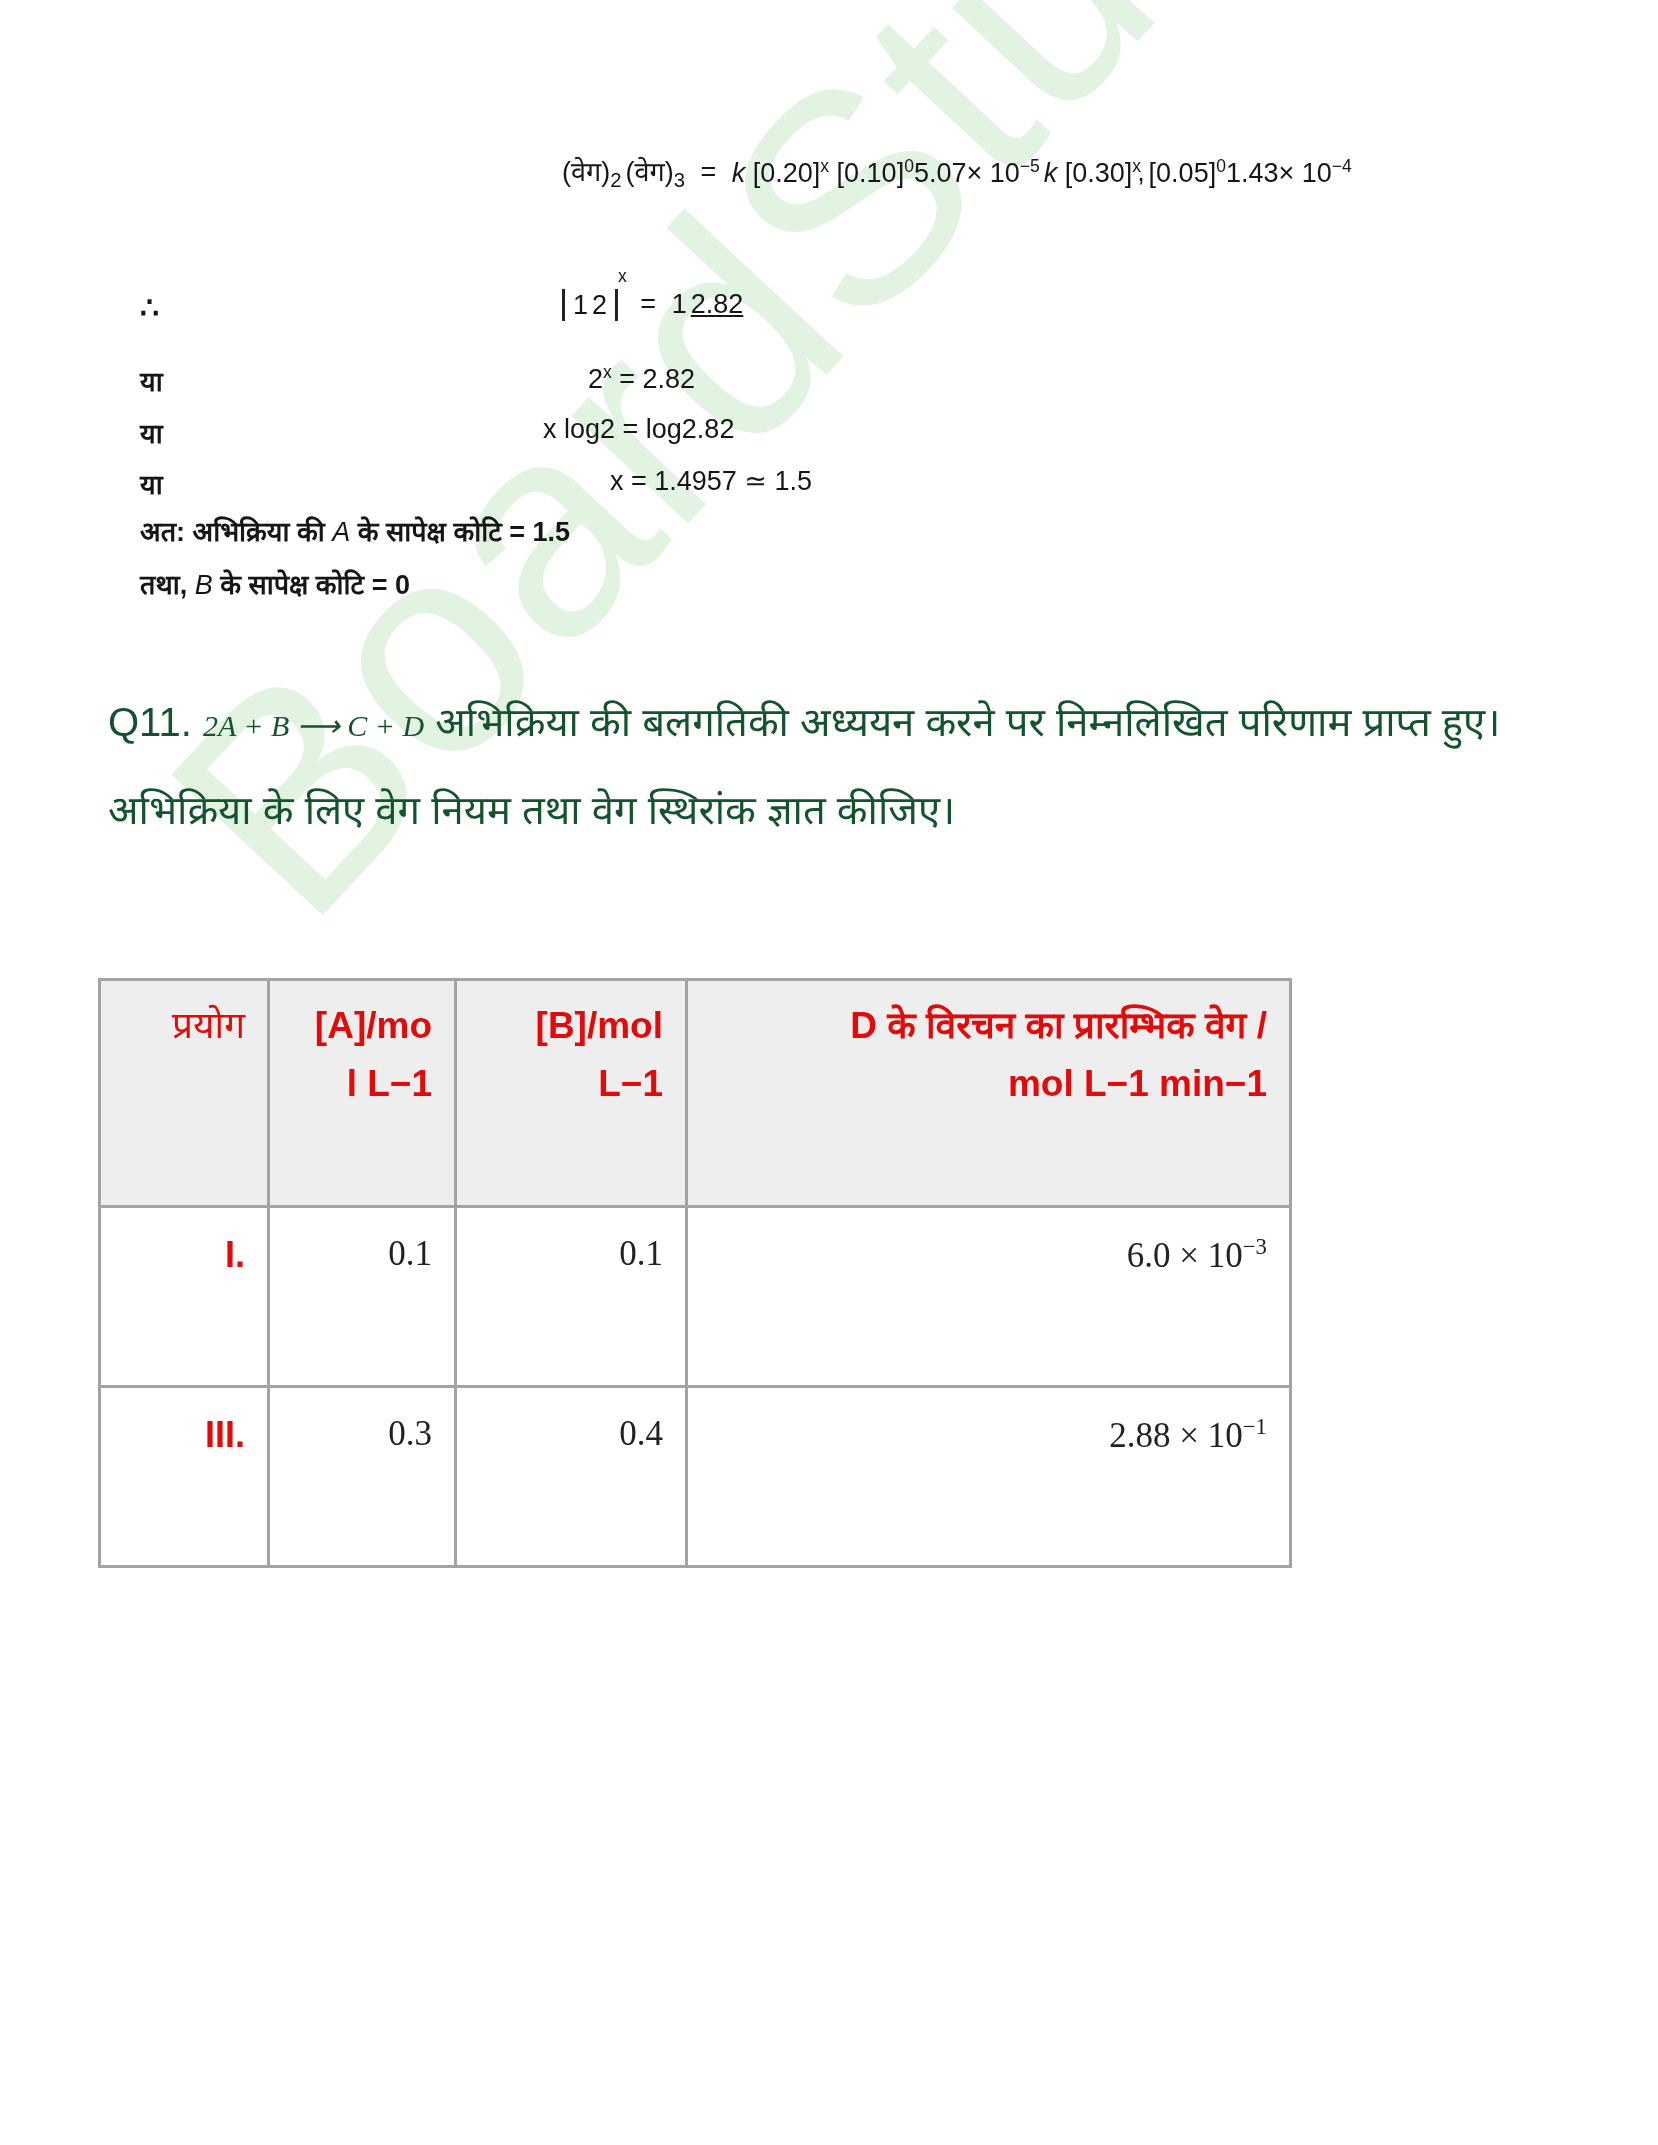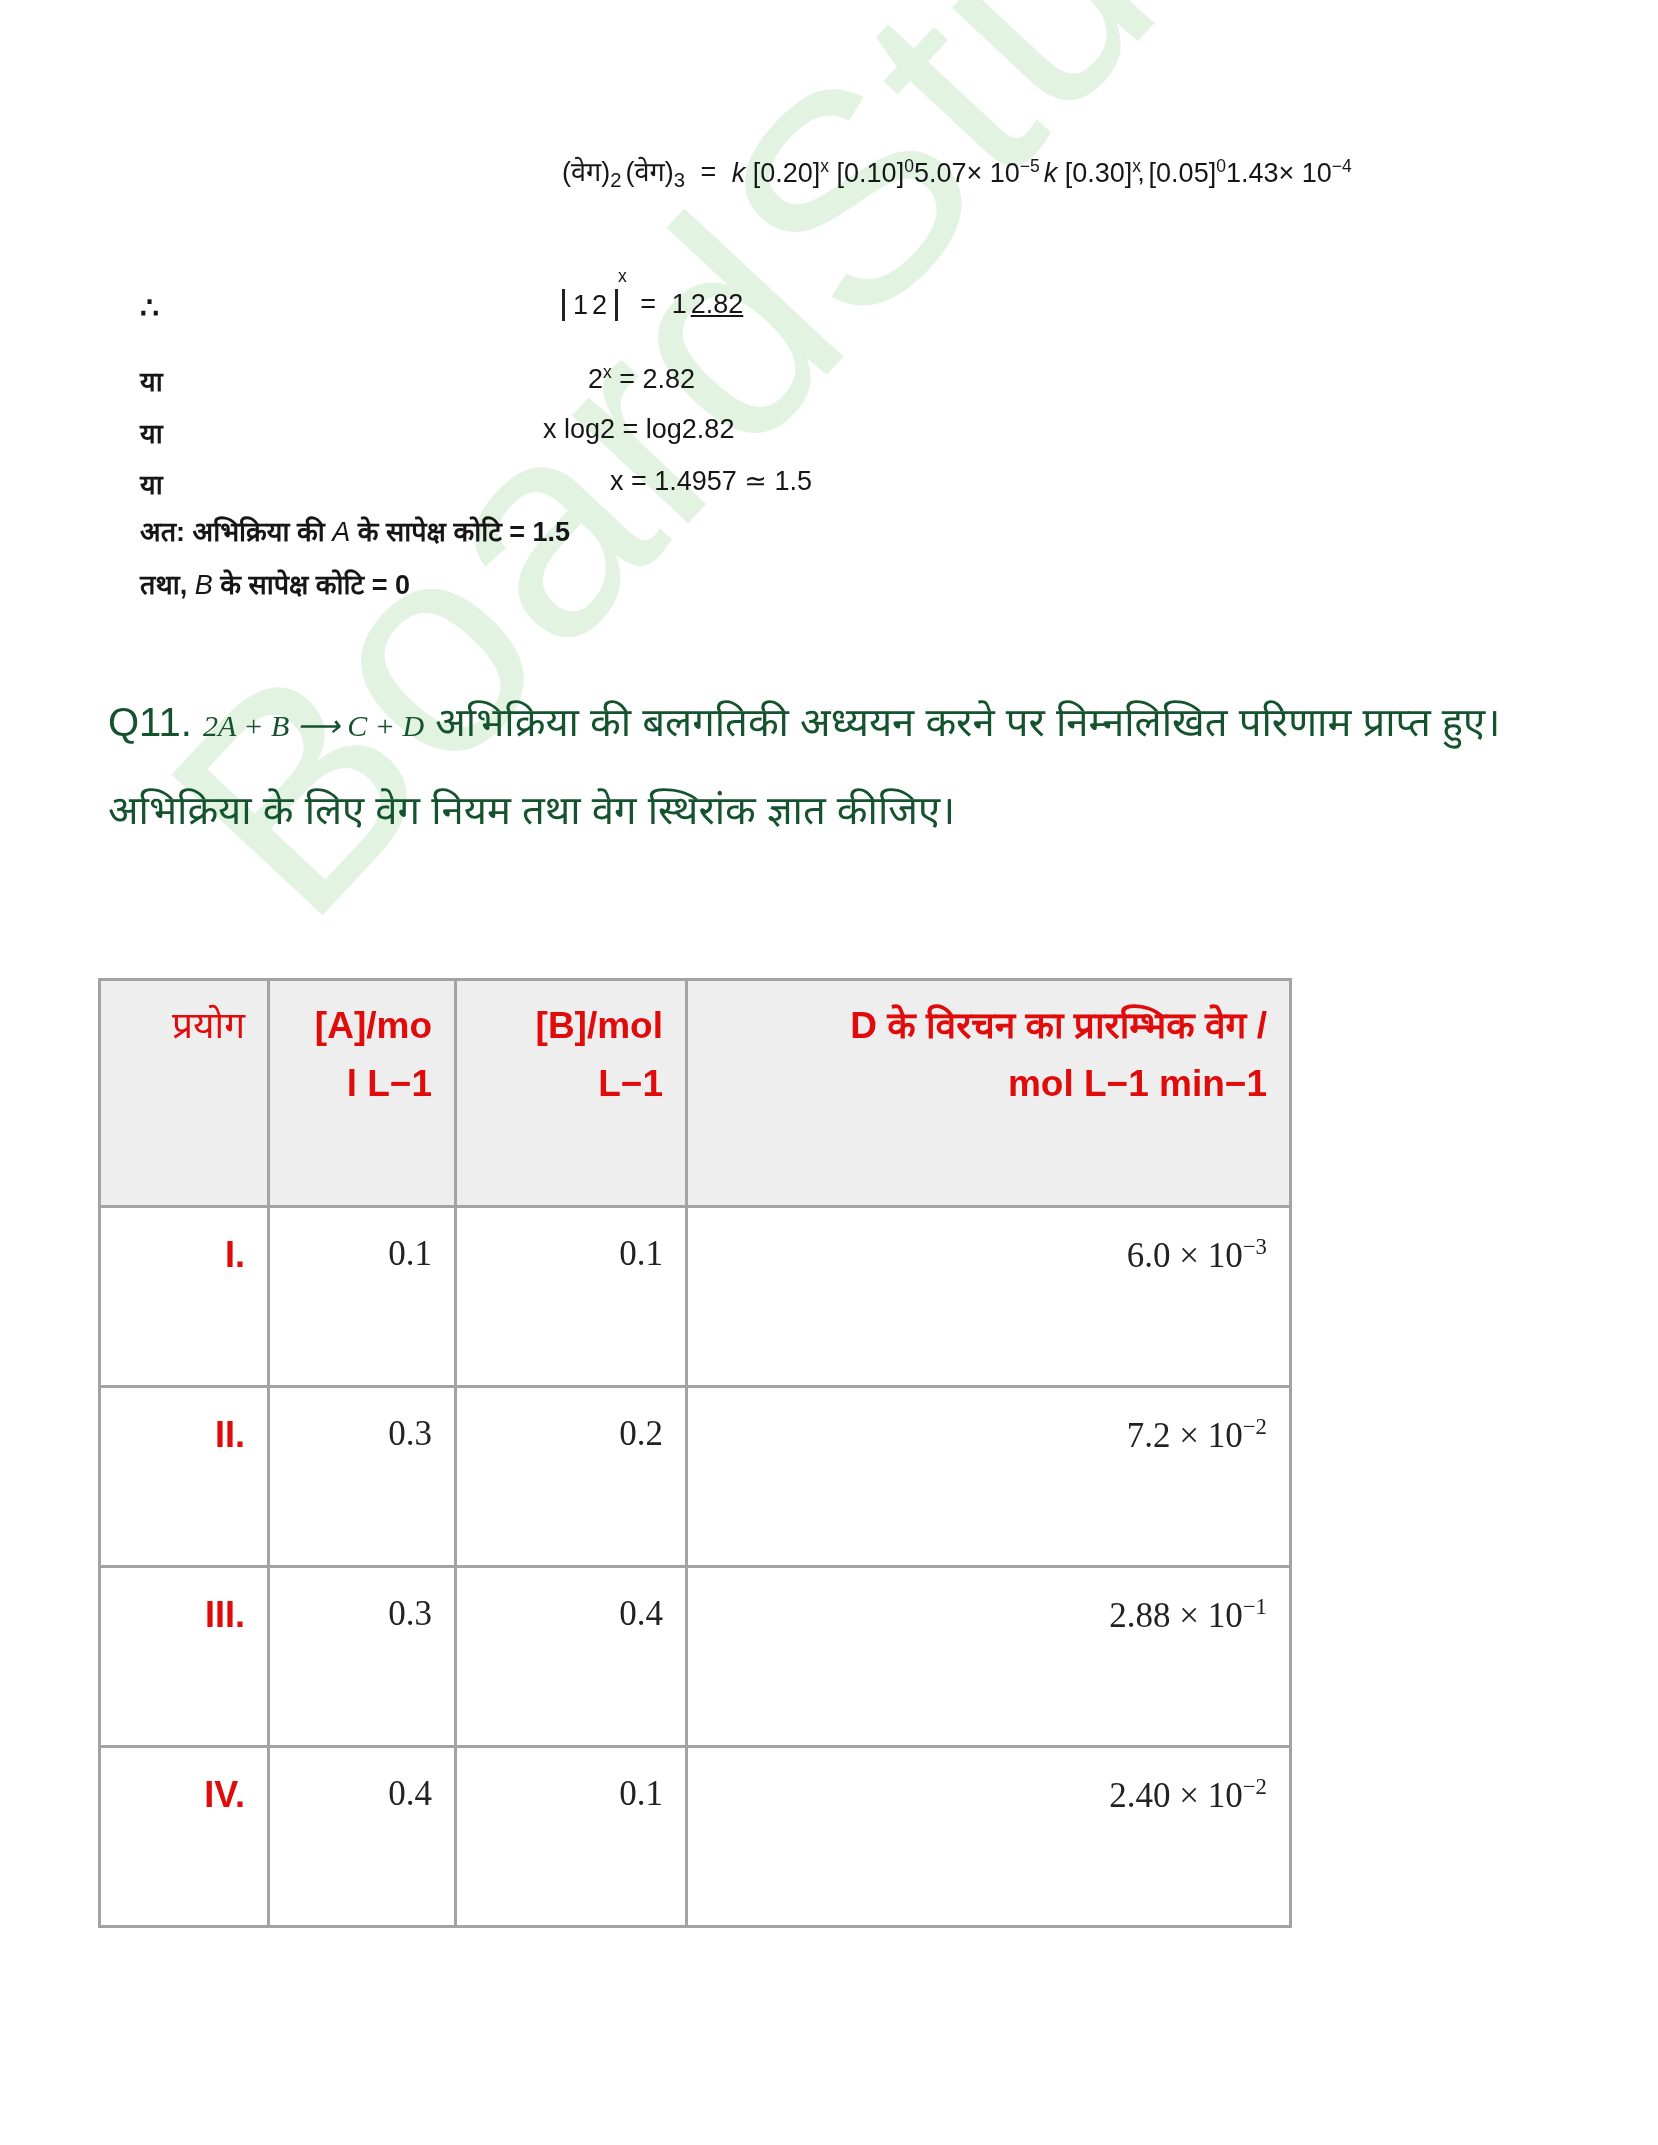--- a/index.html
+++ b/index.html
@@ -137,31 +137,19 @@
     </tr>
   </thead>
   <tbody>
     <tr>
       <td><span class="rowlbl">I.</span></td>
       <td><span class="val">0.1</span></td>
       <td><span class="val">0.1</span></td>
       <td><span class="val"><span>6.0 × 10</span><sup>−3</sup></span></td>
     </tr>
     <tr>
-      <td><span class="rowlbl">II.</span></td>
-      <td><span class="val">0.3</span></td>
-      <td><span class="val">0.2</span></td>
-      <td><span class="val"><span>7.2 × 10</span><sup>−2</sup></span></td>
-    </tr>
-    <tr>
       <td><span class="rowlbl">III.</span></td>
       <td><span class="val">0.3</span></td>
       <td><span class="val">0.4</span></td>
       <td><span class="val"><span>2.88 × 10</span><sup>−1</sup></span></td>
     </tr>
-    <tr>
-      <td><span class="rowlbl">IV.</span></td>
-      <td><span class="val">0.4</span></td>
-      <td><span class="val">0.1</span></td>
-      <td><span class="val"><span>2.40 × 10</span><sup>−2</sup></span></td>
-    </tr>
   </tbody>
 </table>
 
 </body></html>

